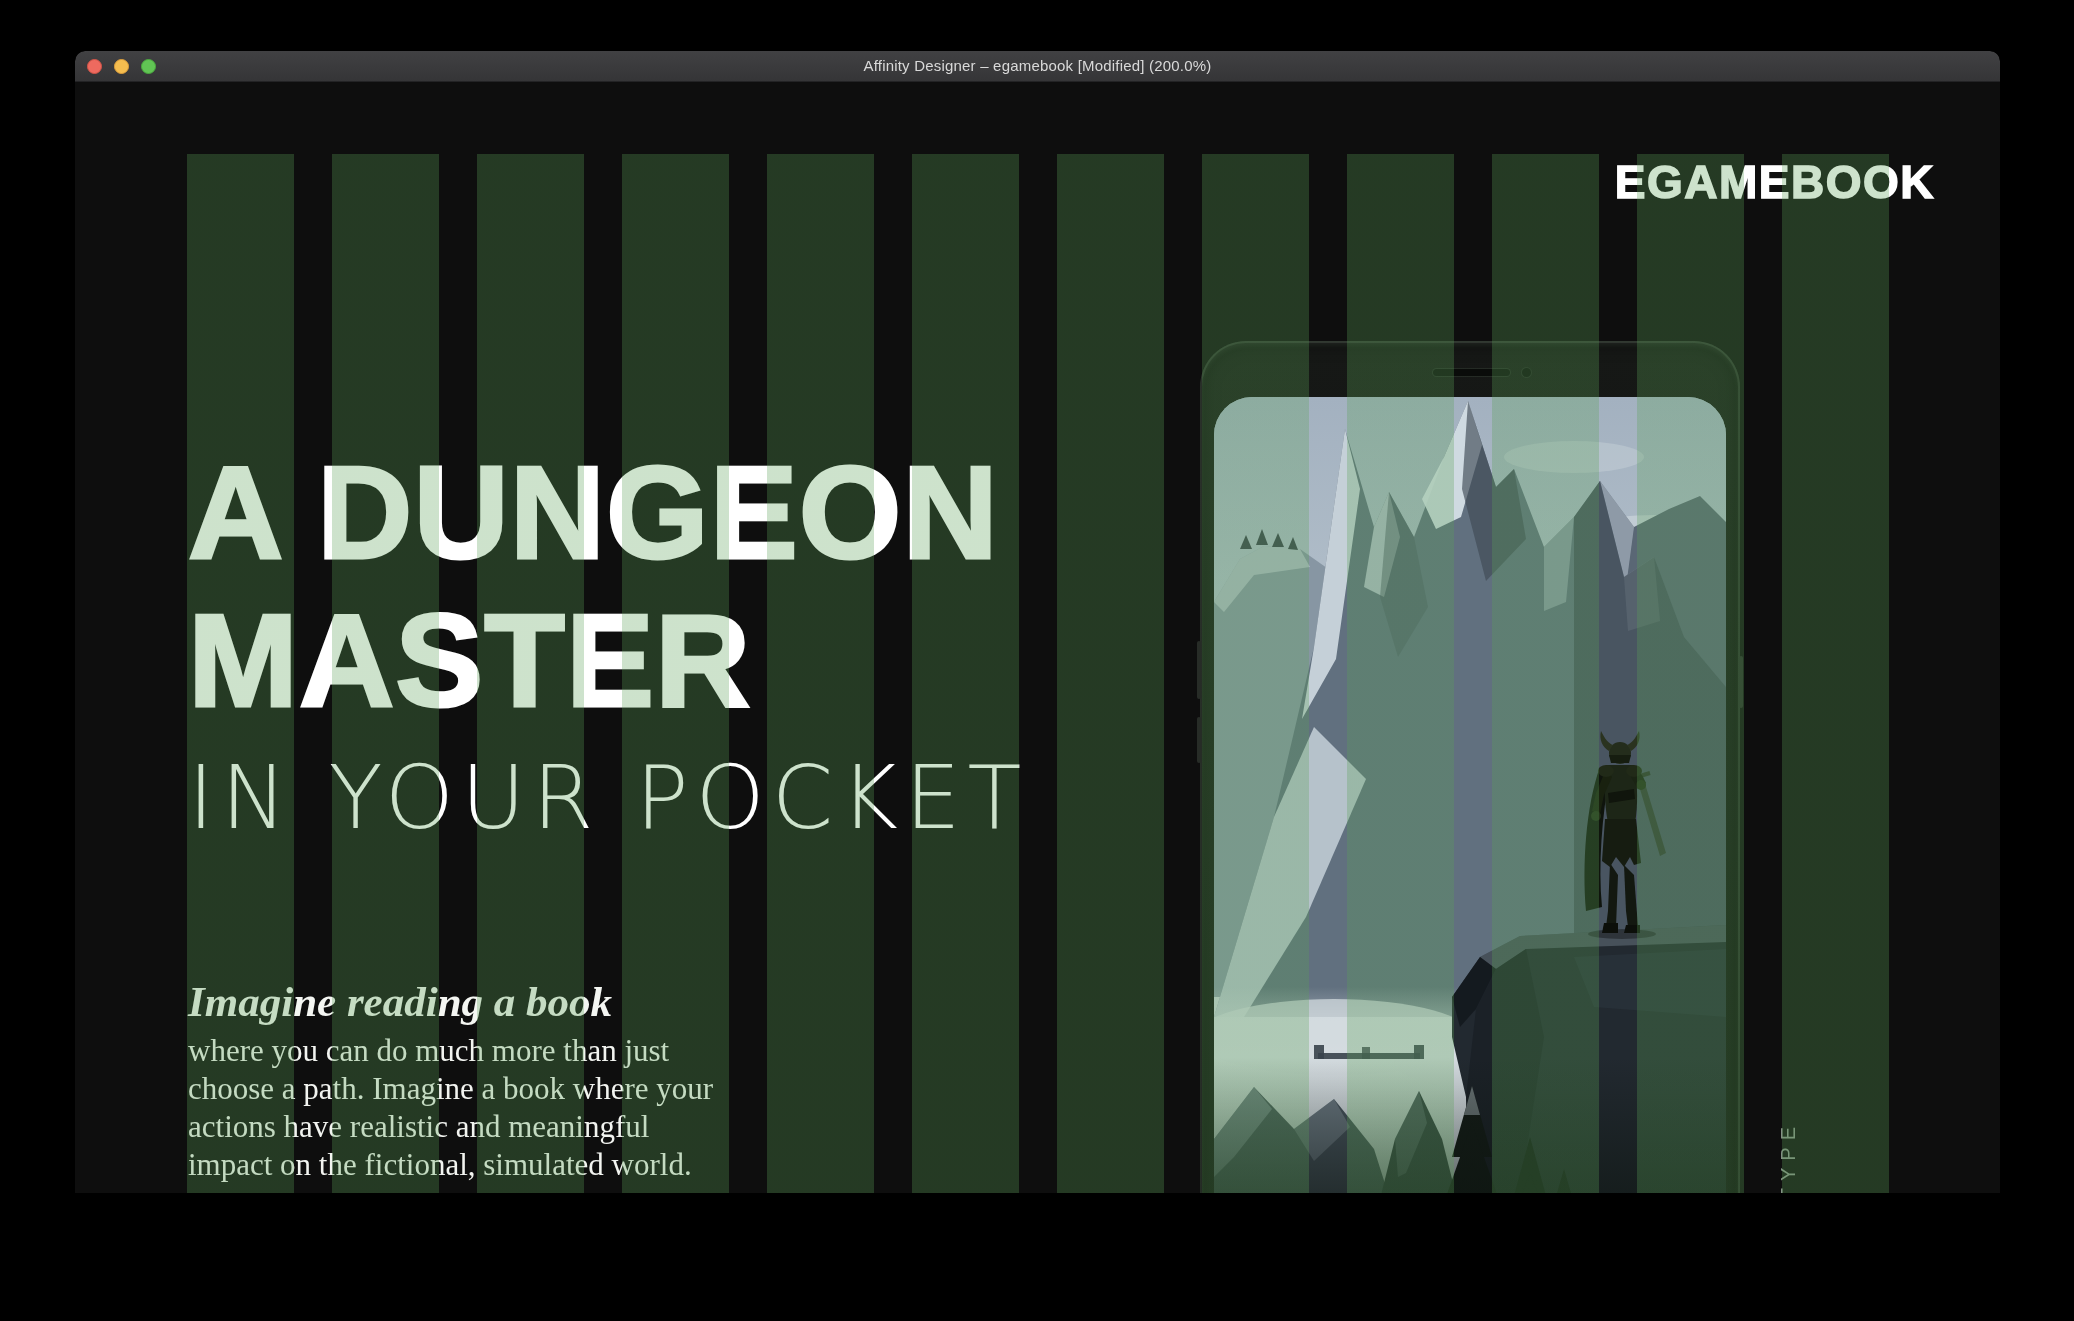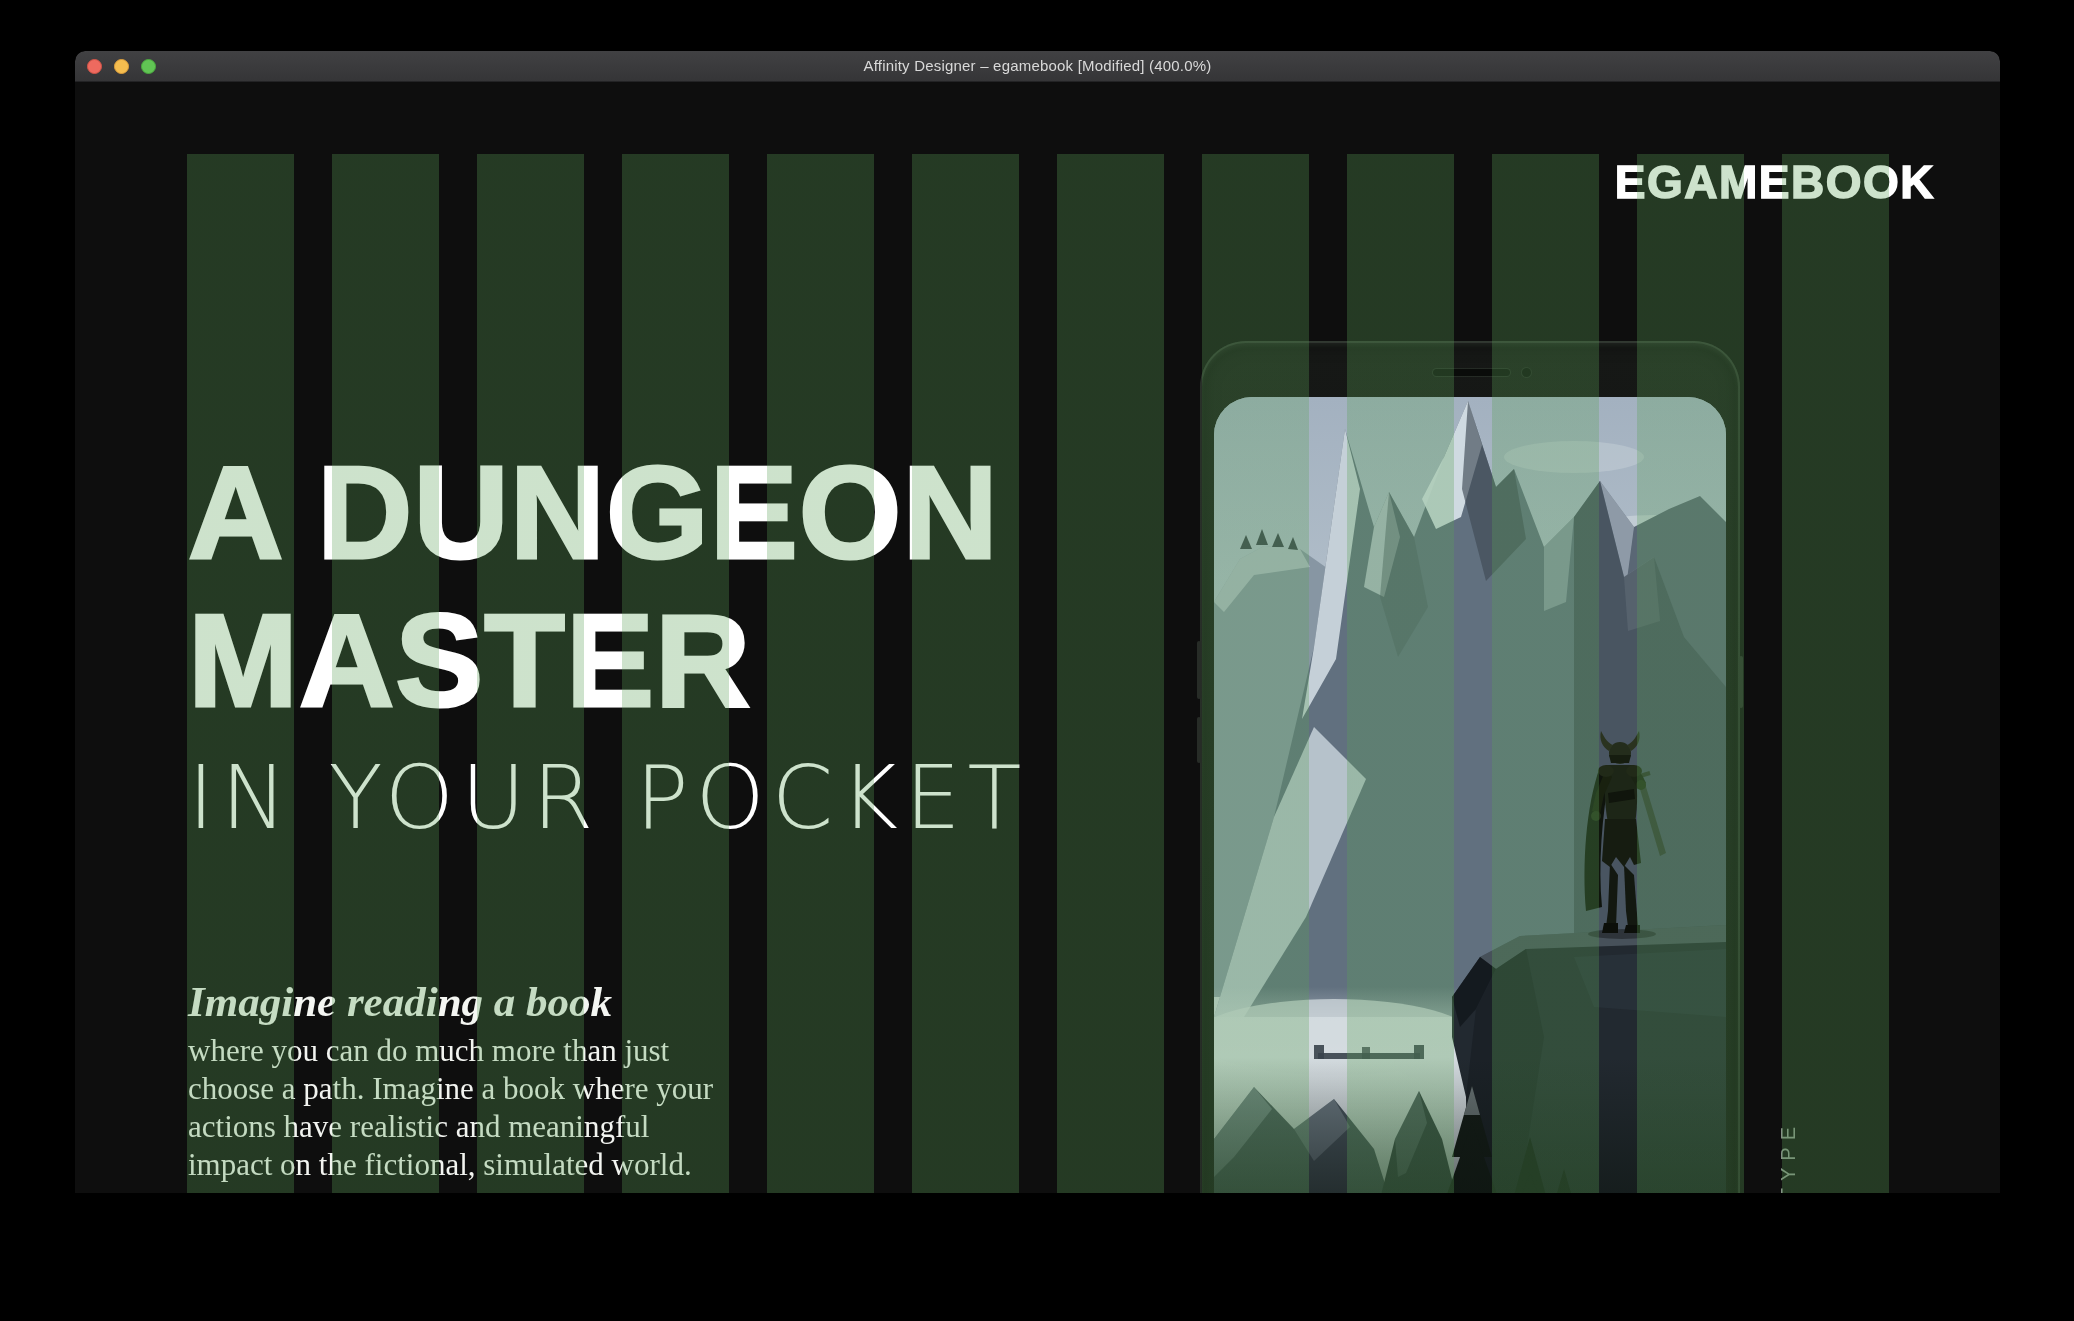--- a/index.html
+++ b/index.html
@@ -55,21 +55,21 @@
 
 <div class="desktop">
   <div class="window">
 
     <div class="titlebar">
       <div class="lights">
         <div class="light red"></div>
         <div class="light yellow"></div>
         <div class="light green"></div>
       </div>
-      <div class="title">Affinity Designer – egamebook [Modified] (400.0%)</div>
+      <div class="title">Affinity Designer – egamebook [Modified] (200.0%)</div>
     </div>
 
     <div class="canvas">
 
       <div class="logo">EGAMEBOOK</div>
 
       <div class="hero1">A DUNGEON</div>
       <div class="hero2">MASTER</div>
       <div class="hero3">IN YOUR POCKET</div>
 

